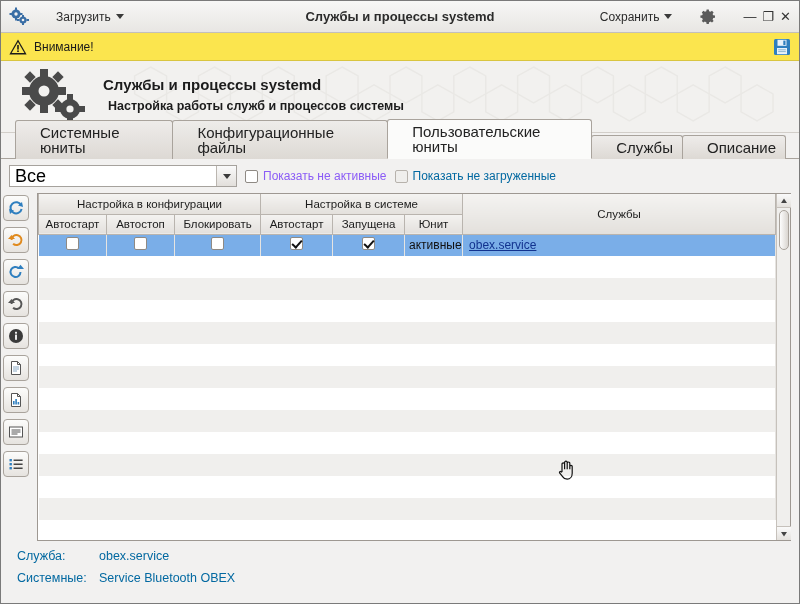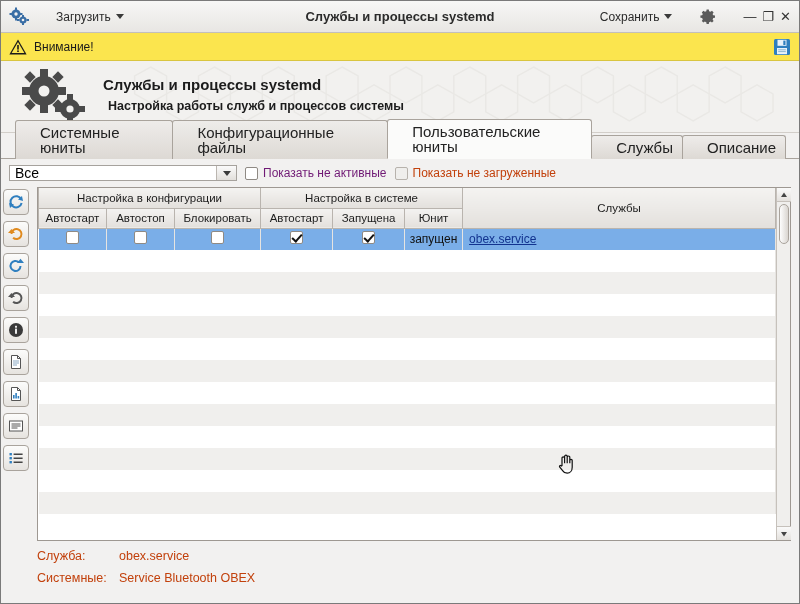--- a/index.html
+++ b/index.html
@@ -109,35 +109,35 @@
     z-index: 2;
   }
 
   
   .filterrow {
     display: flex; align-items: center; gap: 8px;
     padding: 6px 8px 6px 8px;
     flex: none;
   }
   .combo {
-    width: 228px; height: 16px;
+    width: 228px; height: 22px;
     border: 1px solid #a6a29d;
     background: #fff;
     display: flex; align-items: center;
-    font-size: 14px; padding-left: 5px;
+    font-size: 18px; padding-left: 5px;
     position: relative;
   }
   .combo .cbtn {
     position: absolute; right: 0; top: 0; bottom: 0; width: 20px;
     background: linear-gradient(to bottom,#fafafa,#e2dfdb);
     border-left: 1px solid #bbb6b0;
     display: flex; align-items: center; justify-content: center;
   }
-  .chk { display: flex; align-items: center; gap: 5px; font-size: 12px; color: #701a75; }
-  .chk.disabled { color: #c2410c; }
+  .chk { display: flex; align-items: center; gap: 5px; font-size: 12px; color: #8b5cf6; }
+  .chk.disabled { color: #0369a1; }
   .box {
     width: 13px; height: 13px;
     border: 1px solid #8f8a84; background: #fff;
     border-radius: 2px; display: inline-block;
     position: relative; flex: none;
   }
   .box.dis { background: #efeeec; border-color: #b7b2ac; }
   .box.checked::after {
     content: "";
     position: absolute; left: 3px; top: 0px;
@@ -214,22 +214,22 @@
   }
   .sb-btn.bottom { border-bottom: none; border-top: 1px solid #c6c1bb; margin-top: auto; }
   .sb-thumb {
     width: 10px; height: 40px; margin-top: 2px;
     background: linear-gradient(to right,#fdfdfd,#d9d5d0);
     border: 1px solid #a9a39c; border-radius: 5px;
   }
 
   
   .footer {
-    padding: 8px 8px 10px 36px;
-    font-size: 12.5px; color: #c2410c;
+    padding: 8px 8px 10px 16px;
+    font-size: 12.5px; color: #0369a1;
     flex: none;
   }
   .frow { display: flex; margin-bottom: 8px; }
   .flabel { width: 82px; font-weight: normal; }
   .fval { font-weight: normal; }
 
   .cursor-hand { position: absolute; left: 519px; top: 266px; width: 18px; height: 20px; pointer-events: none; }
 </style>
 </head>
 <body>
@@ -491,21 +491,21 @@
             <th>Юнит</th>
           </tr>
         </thead>
         <tbody>
           <tr class="sel">
             <td><span class="box"></span></td>
             <td><span class="box"></span></td>
             <td><span class="box"></span></td>
             <td><span class="box checked"></span></td>
             <td><span class="box checked"></span></td>
-            <td>запущен</td>
+            <td>активные</td>
             <td class="left"><span class="link">obex.service</span></td>
           </tr>
           <tr>
                 <td colspan="7">&nbsp;</td>
               </tr>
           <tr class="zebra">
                 <td colspan="7">&nbsp;</td>
               </tr>
           <tr>
                 <td colspan="7">&nbsp;</td>

